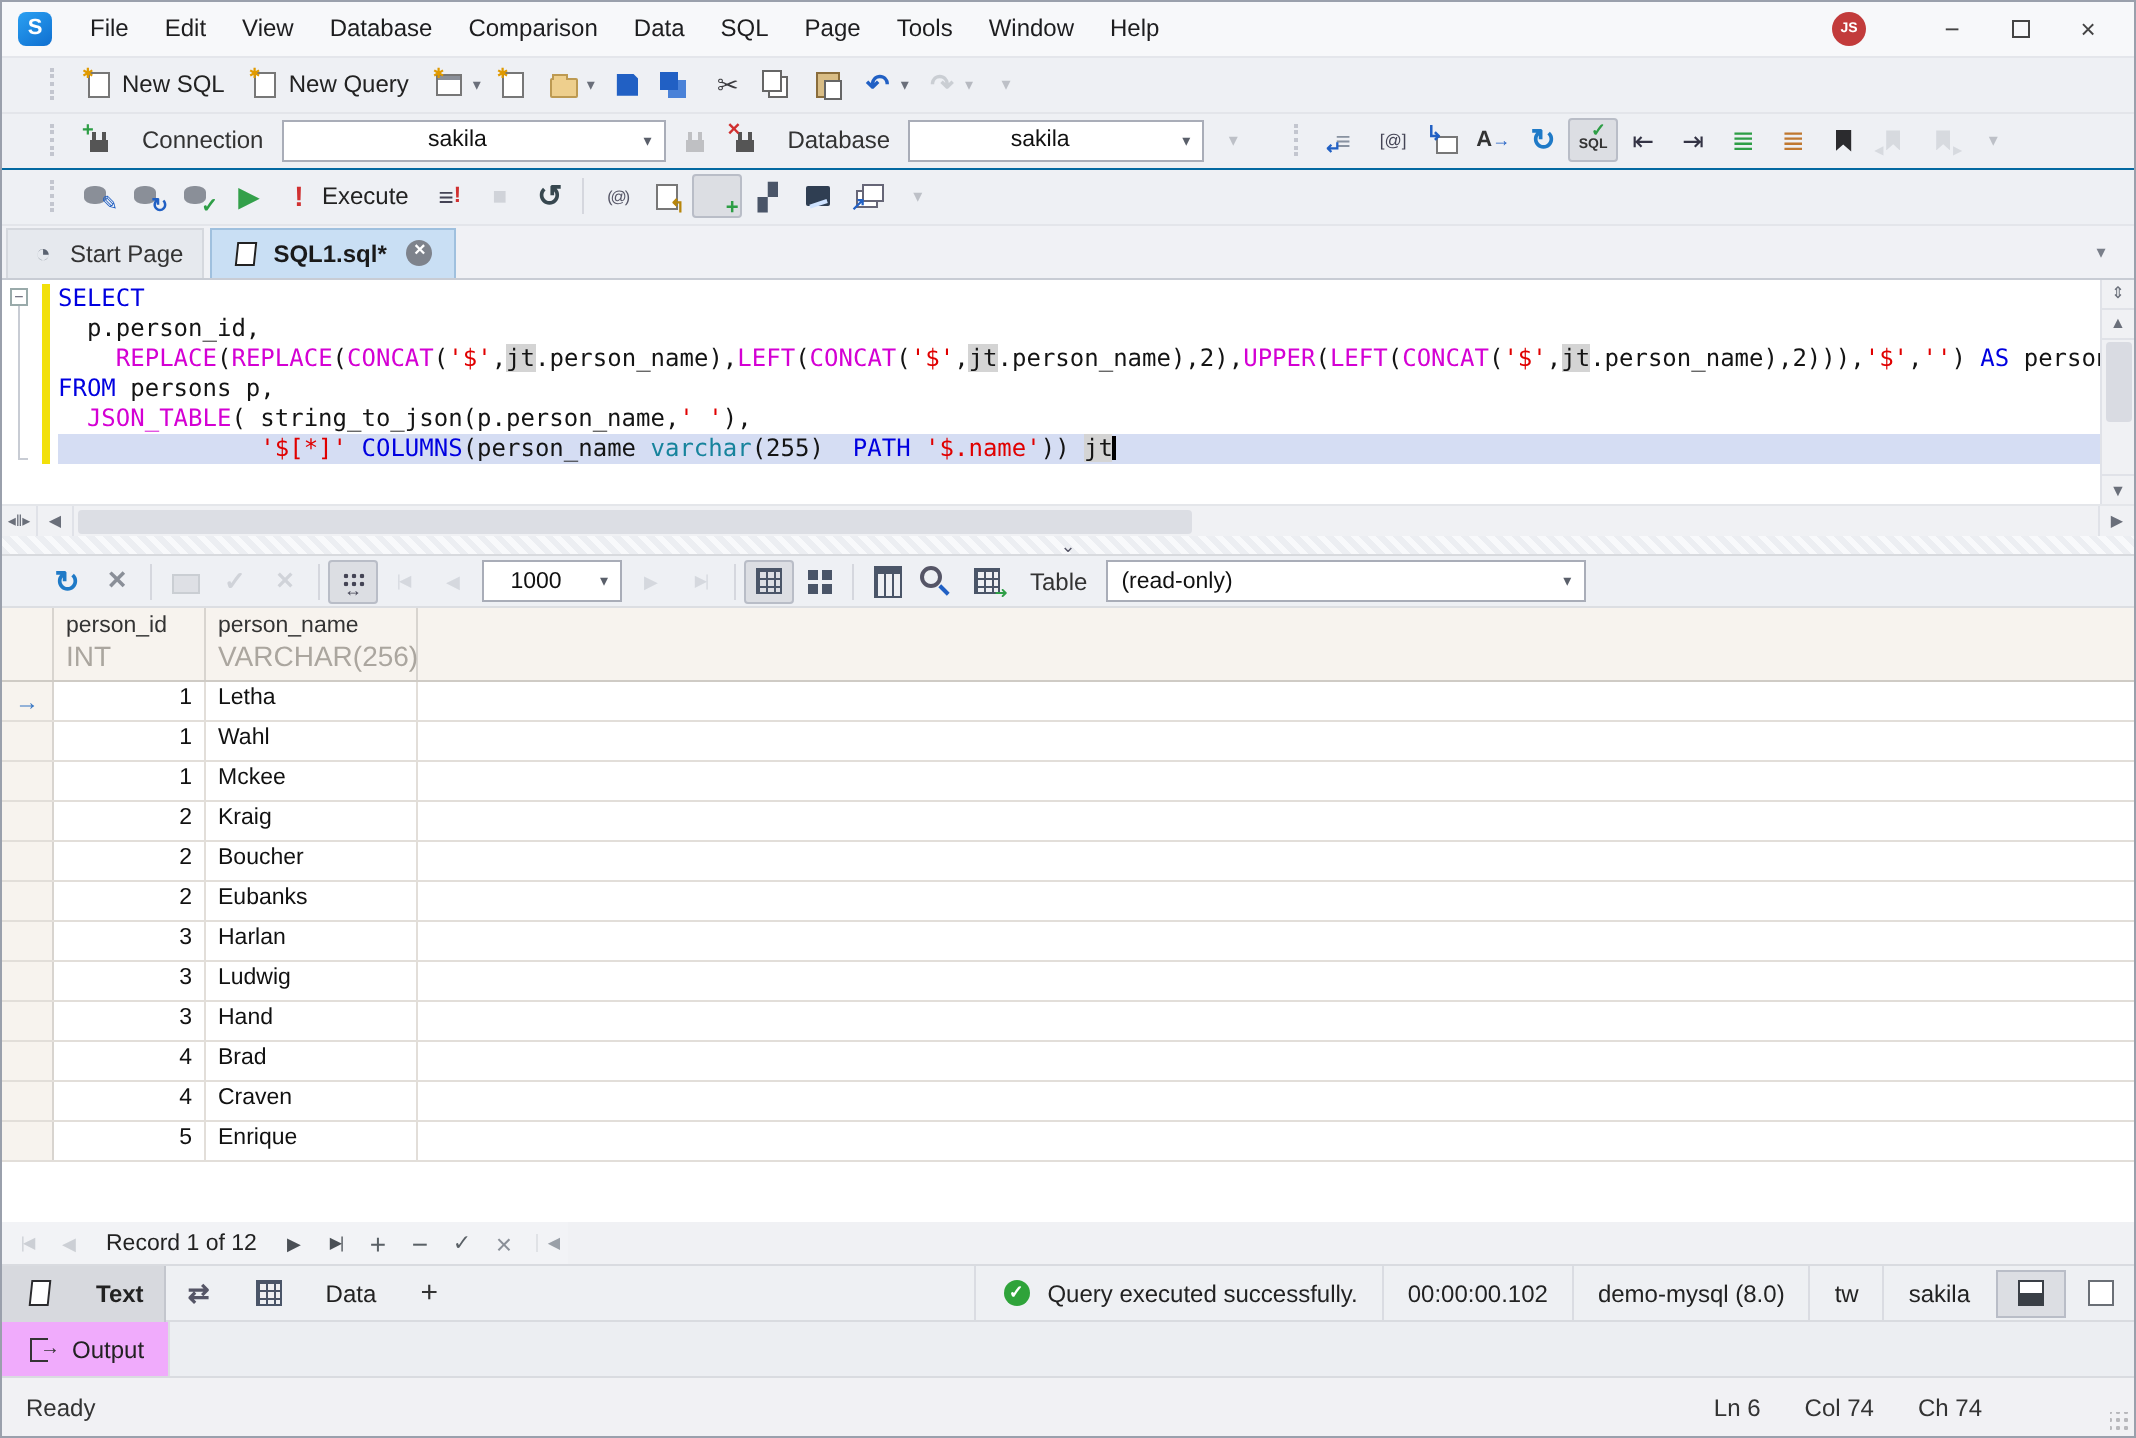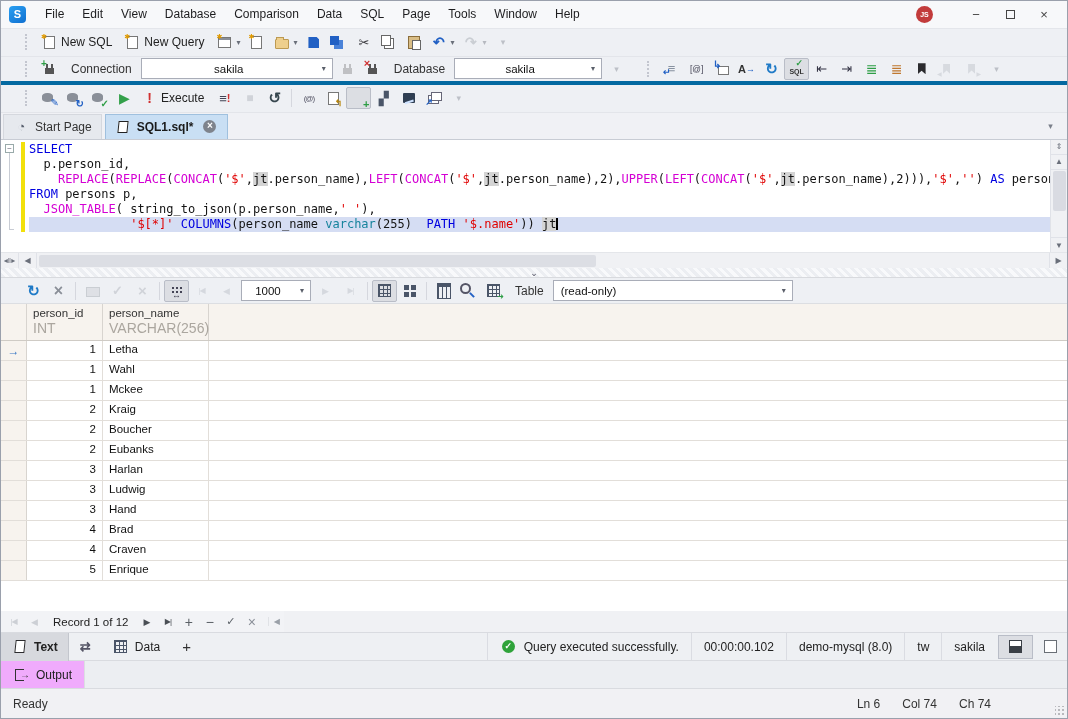--- a/index.html
+++ b/index.html
@@ -9,21 +9,21 @@
   .menubar{height:28px;background:#f7f8fa;display:flex;align-items:center;border-bottom:1px solid #e4e6eb;padding:0 6px;}
   .logo{width:17px;height:17px;border-radius:4px;background:linear-gradient(145deg,#2aa0f2,#0f6fd0);color:#fff;font-weight:bold;font-size:11px;display:flex;align-items:center;justify-content:center;margin:0 10px 0 2px;}
   .menus{display:flex;align-items:center;height:100%;}
   .menu-item{padding:0 9px;height:100%;display:flex;align-items:center;cursor:default;color:#1d1d1f;}
   .mspacer{flex:1;}
   .avatar{width:17px;height:17px;border-radius:50%;background:#c23b3b;color:#fff;font-size:7px;font-weight:bold;display:flex;align-items:center;justify-content:center;margin-right:26px;}
   .winbtn{width:34px;height:100%;display:flex;align-items:center;justify-content:center;color:#444;font-size:13px;}
   .winbtn .box{width:9px;height:9px;border:1px solid #444;}
   
   .tbrow{height:28px;display:flex;align-items:center;background:#eef0f4;border-bottom:1px solid #e3e5ea;padding:0 20px;}
-  .tbrow2{border-bottom:4px solid #0369a1;}
+  .tbrow2{border-bottom:1px solid #0369a1;}
   .tbgroup{display:flex;align-items:center;height:100%;}
   .tgrip{width:7px;height:16px;border-left:2px dotted #c3c6cf;margin:0 5px 0 4px;}
   .tsep{width:1px;height:18px;background:#d5d7de;margin:0 4px;}
   .tlabel{margin:0 7px 0 9px;color:#333;}
   .tbtn{height:22px;min-width:24px;padding:0 3px;display:flex;align-items:center;justify-content:center;border:1px solid transparent;border-radius:2px;cursor:default;}
   .tbtn.active{background:#dcdee3;border-color:#b9bdc7;}
   .tbtn.disabled{opacity:.42;}
   .tlbl{margin:0 4px 0 3px;color:#222;}
   .ddarr{font-size:8px;color:#6a6f7a;margin-left:3px;}
   .combo{height:21px;background:#fff;border:1px solid #a9adb8;display:flex;align-items:center;margin:0 2px;}
@@ -171,21 +171,21 @@
   .gcell.c0{width:76px;text-align:right;} .gcell.c1{width:106px;}
   
   .recnav{height:22px;background:#f2f3f6;display:flex;align-items:center;border-bottom:1px solid #d9dbe0;padding-left:2px;}
   .recnav .tbtn{height:18px;min-width:18px;padding:0 1px;}
   .recnav .tlabel{margin:0 8px;font-size:11.5px;color:#222;}
   .recnav .sbarrow{width:16px;text-align:center;font-size:8px;color:#9aa0a8;border-left:1px solid #e0e2e6;margin-left:6px;}
   .recnav .sbtrack{flex:1;height:100%;background:#f0f1f4;}
   
   .bbar{height:28px;background:#eef0f3;display:flex;align-items:center;border-bottom:1px solid #d9dbe0;}
   .rtab{height:28px;display:flex;align-items:center;padding:0 10px;color:#222;cursor:default;}
-  .rtab .rlbl{margin-left:6px;}
+  .rtab .rlbl{margin-left:20px;}
   .rtab.active{background:#d7d9de;border-right:1px solid #c3c6cd;font-weight:bold;}
   .rbtn{height:28px;display:flex;align-items:center;justify-content:center;padding:0 8px;}
   .rbtn.active{background:#dcdee3;border:1px solid #b9bdc7;height:24px;margin:0 1px;}
   .bspacer{flex:1;}
   .scell{height:100%;display:flex;align-items:center;padding:0 12px;border-left:1px solid #dadce2;color:#222;white-space:nowrap;}
   .scell .icn{margin-right:7px;}
   
   .outputbar{height:28px;background:#eceef2;border-bottom:1px solid #d9dbe0;display:flex;align-items:center;}
   .otab{height:100%;display:flex;align-items:center;padding:0 12px;background:#f0abfc;border-right:1px solid #dcdee2;color:#222;}
   .otab .olbl{margin-left:6px;}

